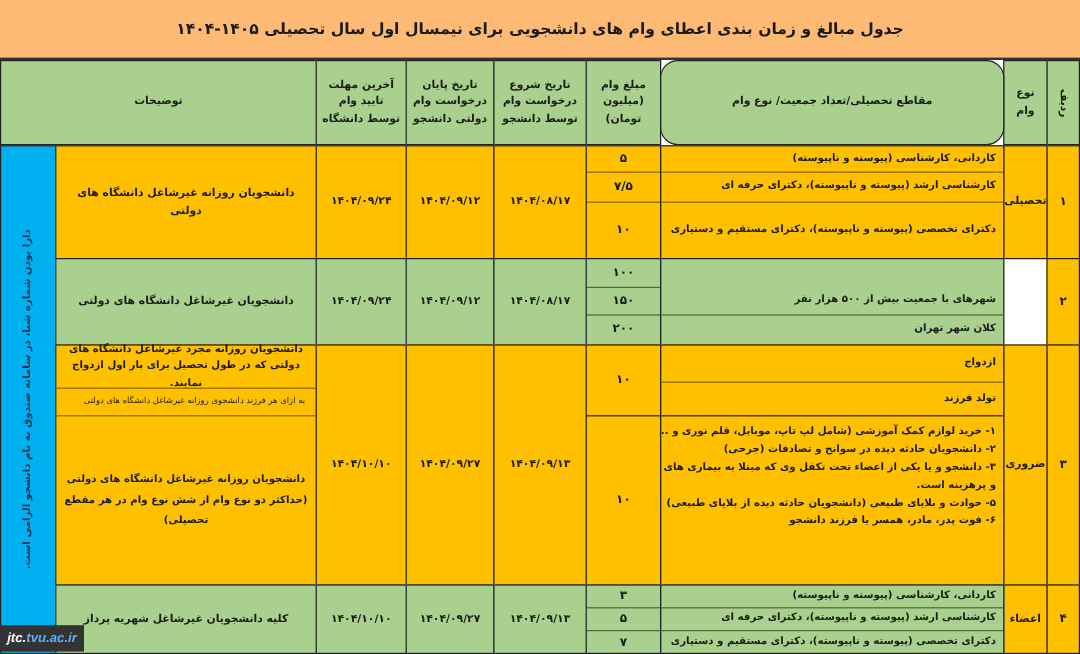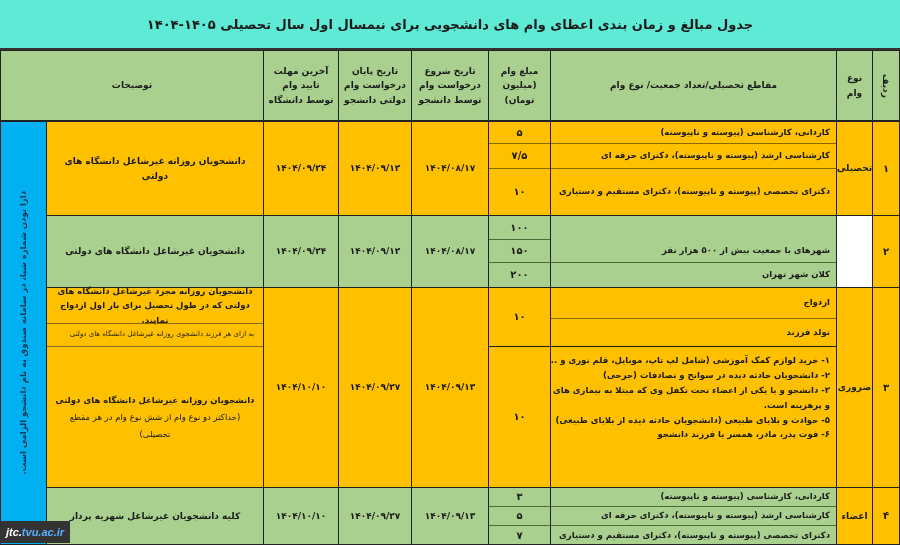--- a/index.html
+++ b/index.html
@@ -1,18 +1,18 @@
 <!DOCTYPE html>
 <html><head>
 <meta charset="utf-8">
 <style>
   html, body { margin:0; padding:0; }
   body { width:900px; height:545px; overflow:hidden; background:#ffffff; font-family:"DejaVu Sans", sans-serif; color:#1a1a1a; position:relative; }
   .abs { position:absolute; box-sizing:border-box; }
-  .title { left:0; top:0; width:900px; height:50px; background:#5eead4; border-bottom:2px solid #333; display:flex; align-items:center; justify-content:center; font-size:13px; font-weight:bold; direction:rtl; }
+  .title { left:0; top:0; width:900px; height:50px; background:#fdba74; border-bottom:2px solid #333; display:flex; align-items:center; justify-content:center; font-size:13px; font-weight:bold; direction:rtl; }
   .cell { position:absolute; box-sizing:border-box; border:1px solid #222; display:flex; align-items:center; justify-content:center; text-align:center; direction:rtl; font-size:9px; font-weight:bold; line-height:1.6; padding:2px 4px; }
   .green { background:#a9d08e; }
   .orange { background:#ffc000; }
   .blue { background:#00b0f0; }
   .hdr { font-size:9px; }
   .sub { position:absolute; box-sizing:border-box; display:flex; align-items:center; direction:rtl; font-size:8.5px; font-weight:bold; padding:0 6px; }
   .sub.right { justify-content:flex-start; text-align:right; }
   .sub.center { justify-content:center; text-align:center; }
   .sep-o { border-bottom:1px solid #8a6a00; }
   .sep-g { border-bottom:1px solid #4a6a3a; }
@@ -25,21 +25,21 @@
 </style>
 </head>
 <body>
 
 <div class="abs title">جدول مبالغ و زمان بندی اعطای وام های دانشجویی برای نیمسال اول سال تحصیلی ۱۴۰۵-۱۴۰۴</div>
 
 <div class="cell green hdr" style="left:872px;top:50px;width:28px;height:71px;">
   <span style="writing-mode:vertical-rl;">ردیف</span>
 </div>
 <div class="cell green hdr" style="left:836px;top:50px;width:37px;height:71px;">نوع وام</div>
-<div class="cell green hdr" style="left:550px;top:50px;width:287px;height:71px;">مقاطع تحصیلی/تعداد جمعیت/ نوع وام</div>
+<div class="cell green hdr" style="left:550px;top:50px;width:287px;height:71px;border-radius:15px;">مقاطع تحصیلی/تعداد جمعیت/ نوع وام</div>
 <div class="cell green hdr" style="left:488px;top:50px;width:63px;height:71px;padding:2px 10px;">مبلغ وام (میلیون تومان)</div>
 <div class="cell green hdr" style="left:411px;top:50px;width:78px;height:71px;">تاریخ شروع درخواست وام توسط دانشجو</div>
 <div class="cell green hdr" style="left:338px;top:50px;width:74px;height:71px;">تاریخ پایان درخواست وام دولتی دانشجو</div>
 <div class="cell green hdr" style="left:263px;top:50px;width:76px;height:71px;">آخرین مهلت تایید وام توسط دانشگاه</div>
 <div class="cell green hdr" style="left:0px;top:50px;width:264px;height:71px;">توضیحات</div>
 
 <div class="cell blue" style="left:0;top:121px;width:47px;height:424px;padding:0;">
   <span class="vtext">دارا بودن شماره شبا، در سامانه صندوق به نام دانشجو الزامی است.</span>
 </div>
 
@@ -95,21 +95,21 @@
   <div class="sub center num" style="left:0;top:59px;width:100%;height:140px;">۱۰</div>
 </div>
 <div class="cell orange" style="left:411px;top:287px;width:78px;height:201px;">۱۴۰۴/۰۹/۱۳</div>
 <div class="cell orange" style="left:338px;top:287px;width:74px;height:201px;">۱۴۰۴/۰۹/۲۷</div>
 <div class="cell orange" style="left:263px;top:287px;width:76px;height:201px;">۱۴۰۴/۱۰/۱۰</div>
 <div class="cell orange" style="left:46px;top:287px;width:218px;height:201px;padding:0;display:block;">
   <div class="sub center sep-o" style="left:0;top:0;width:100%;height:36px;line-height:1.7;">دانشجویان روزانه مجرد غیرشاغل دانشگاه های دولتی که در طول تحصیل برای بار اول ازدواج نمایند.</div>
   <div class="sub center" style="left:0;top:36px;width:100%;height:23px;font-size:7px;font-weight:normal;border-bottom:1px solid #8a6a00;padding-left:20px;">به ازای هر فرزند دانشجوی روزانه غیرشاغل دانشگاه های دولتی</div>
   <div class="sub center" style="left:0;top:59px;width:100%;height:140px;flex-direction:column;justify-content:center;line-height:2;">
     <span>دانشجویان روزانه غیرشاغل دانشگاه های دولتی</span>
-    <span style="font-weight:normal;">(حداکثر دو نوع وام از شش نوع وام در هر مقطع تحصیلی)</span>
+    <span style="font-weight:bold;">(حداکثر دو نوع وام از شش نوع وام در هر مقطع تحصیلی)</span>
   </div>
 </div>
 
 <div class="cell orange num" style="left:872px;top:487px;width:28px;height:58px;">۴</div>
 <div class="cell orange" style="left:836px;top:487px;width:37px;height:58px;">اعضاء</div>
 <div class="cell green" style="left:550px;top:487px;width:287px;height:58px;padding:0;display:block;">
   <div class="sub right sep-g" style="left:0;top:0;width:100%;height:19px;">کاردانی، کارشناسی (پیوسته و ناپیوسته)</div>
   <div class="sub right sep-g" style="left:0;top:19px;width:100%;height:19px;">کارشناسی ارشد (پیوسته و ناپیوسته)، دکترای حرفه ای</div>
   <div class="sub right" style="left:0;top:38px;width:100%;height:19px;">دکترای تخصصی (پیوسته و ناپیوسته)، دکترای مستقیم و دستیاری</div>
 </div>

